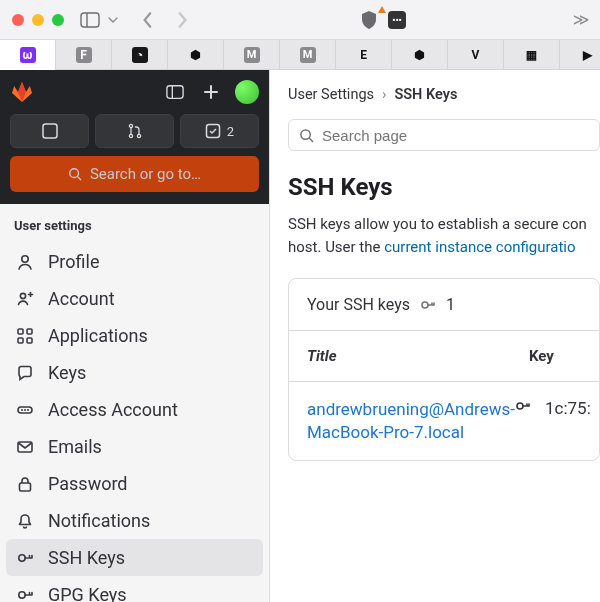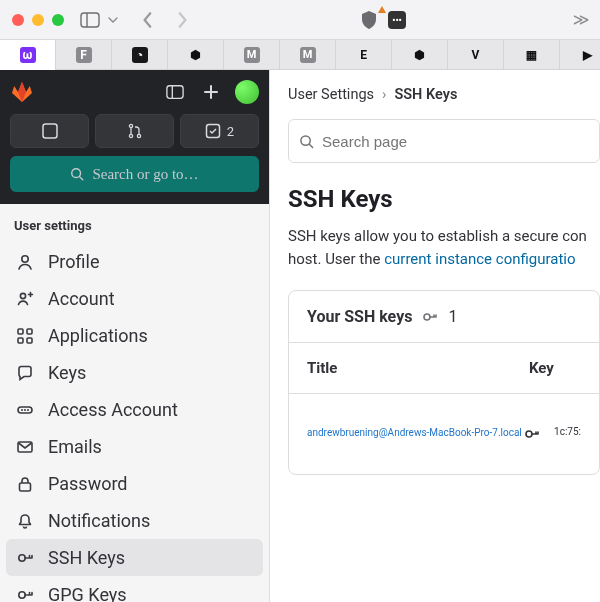--- a/index.html
+++ b/index.html
@@ -38,48 +38,48 @@
 .sb-top-row { display:flex; align-items:center; gap:12px; margin-bottom:10px; }
 .gl-logo { width:24px; height:24px; }
 .sb-spacer { flex:1; }
 .sb-iconbtn { width:24px; height:24px; display:flex; align-items:center; justify-content:center; color:#d9d9df; }
 .avatar { width:24px; height:24px; border-radius:50%; background: radial-gradient(circle at 30% 30%, #7cfc6b, #3fbf2f); display:block; }
 
 .sb-btn-row { display:flex; gap:6px; margin-bottom:8px; }
 .sb-btn { flex:1; height:34px; border-radius:6px; background:#333539; border:1px solid #3d3f44; display:flex; align-items:center; justify-content:center; gap:6px; color:#d9d9df; font-size:13px; }
 .sb-btn svg { stroke:#d9d9df; }
 
-.sb-search { height:36px; border-radius:6px; background:#0f766e; display:flex; align-items:center; justify-content:center; gap:8px; color:#c8c8cf; font-size:15px;font-family:Liberation Serif, serif; }
+.sb-search { height:36px; border-radius:6px; background:#c2410c; display:flex; align-items:center; justify-content:center; gap:8px; color:#c8c8cf; font-size:15px; }
 
 .sb-section-title { padding:14px 14px 10px; font-size:13px; font-weight:700; color:#333238; }
 
 .sb-items { list-style:none; padding:0 6px; }
 .sb-item { display:flex; align-items:center; gap:14px; padding:8px 10px; font-size:18px; color:#333238; border-radius:6px; cursor:pointer; }
 .sb-item.active { background:#e4e4e7; }
 .sb-item .sb-icon { width:18px; height:18px; color:#3b3a40; display:flex; align-items:center; justify-content:center; }
 
 
 .main { flex:1; padding:16px 0 0 18px; overflow:hidden; }
 .crumbs { display:flex; align-items:center; gap:8px; font-size:14.5px; color:#333238; margin-bottom:16px; }
 .crumb-cur { font-weight:600; }
 .crumb-sep { color:#888; }
 
-.searchpage { border:1px solid #dcdcde; border-radius:6px; height:44px; display:flex; align-items:center; padding:0 10px; gap:8px; margin-bottom:22px; }
+.searchpage { border:1px solid #dcdcde; border-radius:6px; height:32px; display:flex; align-items:center; padding:0 10px; gap:8px; margin-bottom:22px; }
 .searchpage input { border:none; outline:none; font-size:15px; color:#666; flex:1; background:transparent; }
 
 .page-title { font-size:24px; font-weight:700; color:#1f1e24; margin-bottom:12px; }
 .page-desc { font-size:15px; color:#333238; line-height:1.5; margin-bottom:20px; }
 .page-desc a { color:#0369a1; text-decoration:none; }
 
 .card { border:1px solid #dcdcde; border-radius:8px; }
 .card-head { padding:16px 18px; display:flex; align-items:center; gap:10px; font-size:16px; color:#333238; }
-.card-head strong { font-weight:700; }
+.card-head strong { font-weight:400; }
 .card-table-head { border-top:1px solid #dcdcde; display:flex; padding:16px 18px; font-weight:700; font-size:15px; color:#333238; }
-.col-title { width:222px; }
-.card-row { border-top:1px solid #dcdcde; display:flex; padding:32px 18px; font-size:10px; }
+.col-title { width:222px;font-style:italic; }
+.card-row { border-top:1px solid #dcdcde; display:flex; padding:16px 18px; font-size:17px; }
 .key-title { color:#1f75cb; width:222px; line-height:1.35; }
 .key-fp { color:#333238; display:flex; align-items:flex-start; gap:14px; }
 svg { display:block; }
 </style>
 </head>
 <body>
 
 <div class="browser-chrome">
   <div class="traffic-lights">
     <div class="tl tl-close"></div>

